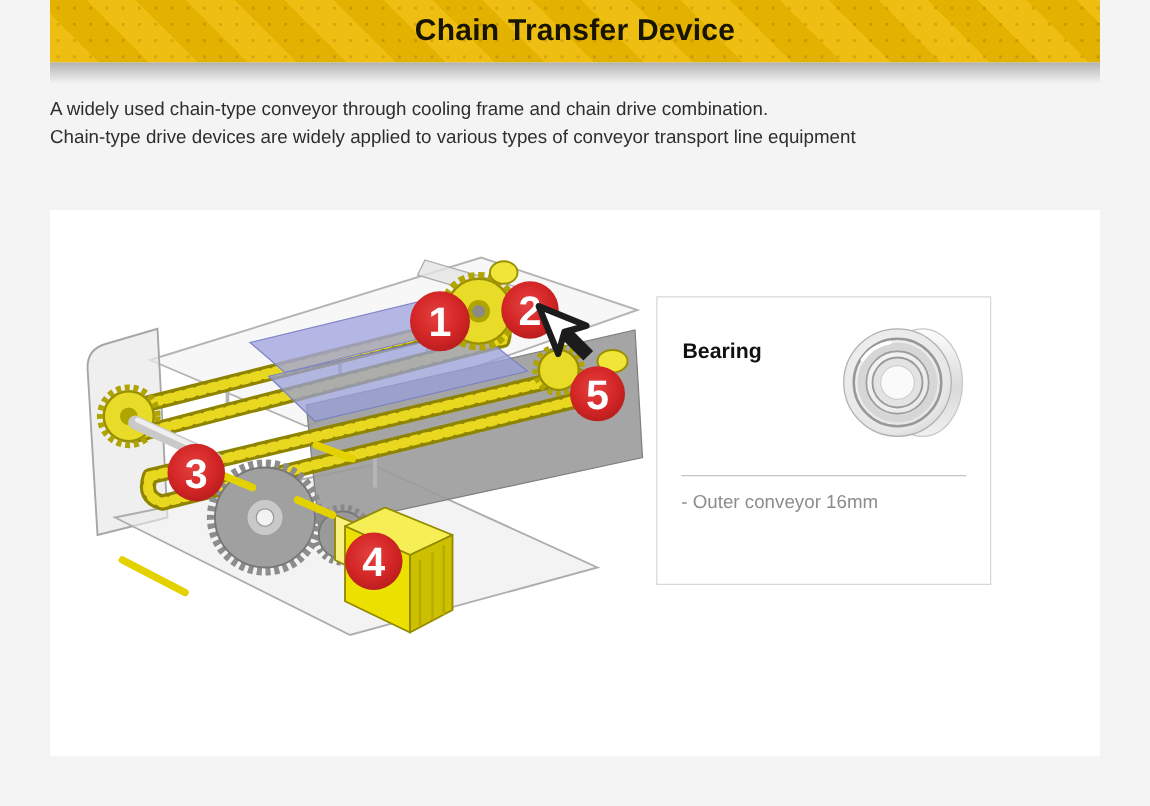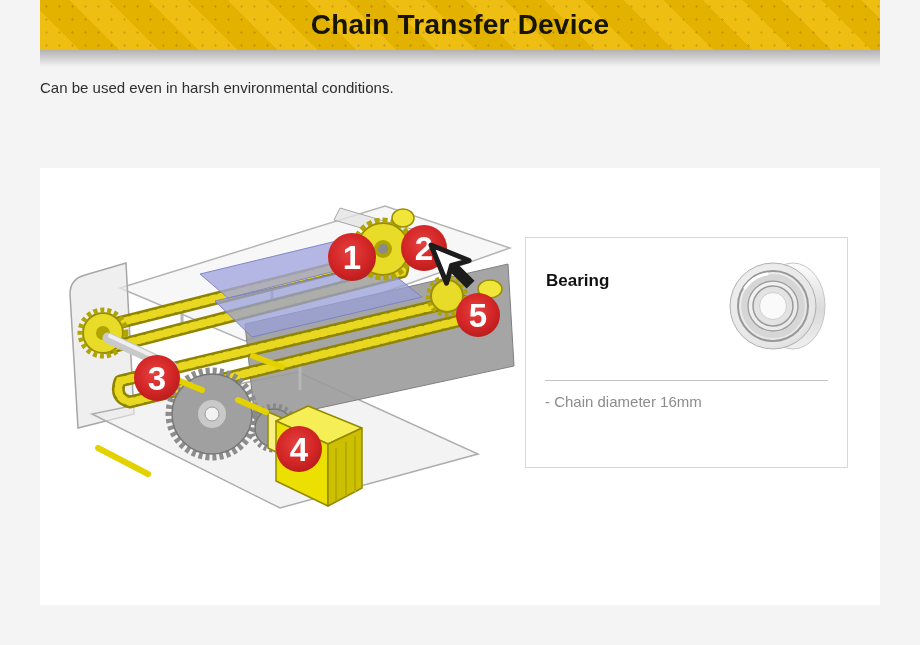--- a/index.html
+++ b/index.html
@@ -11,39 +11,39 @@
   .header-band{
     position:absolute;left:40px;top:0;width:840px;height:50px;
     background-color:#edba00;
     background-image:
       repeating-linear-gradient(45deg, rgba(255,255,255,0.07) 0 28px, rgba(0,0,0,0.045) 28px 56px),
       radial-gradient(circle, rgba(140,100,0,0.30) 1.1px, rgba(0,0,0,0) 1.4px);
     background-size:auto, 13px 13px;
     display:flex;align-items:center;justify-content:center;
   }
   .header-title{
-    font-size:28px;font-weight:bold;color:#171400;letter-spacing:0.2px;
+    font-size:24px;font-weight:bold;color:#171400;letter-spacing:0.2px;
   }
   .header-shadow{
     position:absolute;left:40px;top:50px;width:840px;height:17px;
     background:linear-gradient(to bottom,#b2b2b2,rgba(244,244,245,0));
   }
   .intro{
     position:absolute;left:40px;top:77px;width:760px;
     font-size:15px;color:#2e2e2e;line-height:22px;
   }
   .content-panel{
     position:absolute;left:40px;top:168px;width:840px;height:437px;
     background:#ffffff;
   }
   .machine-wrap{
     position:absolute;left:0px;top:8px;width:480px;height:350px;
   }
   .product-card{
-    position:absolute;left:485px;top:69px;width:323px;height:231px;
+    position:absolute;left:485px;top:69px;width:268px;height:231px;
     background:#ffffff;border:1px solid #d8d8d8;box-sizing:border-box;
   }
   .card-name{
     position:absolute;left:20px;top:33px;
     font-size:17px;font-weight:bold;color:#111111;
   }
   .card-price-row{
     position:absolute;left:19px;top:57px;white-space:nowrap;
   }
   .card-price{
@@ -66,21 +66,22 @@
 </style>
 </head>
 <body>
 
 <div class="header-band">
   <span class="header-title">Chain Transfer Device</span>
 </div>
 <div class="header-shadow"></div>
 
 <div class="intro">
-  <div>Can be used even in harsh environmental conditions.</div>
+  <div>A widely used chain-type conveyor through cooling frame and chain drive combination.</div>
+  <div>Chain-type drive devices are widely applied to various types of conveyor transport line equipment</div>
 </div>
 
 <div class="content-panel">
 
   <div class="machine-wrap">
     <svg viewBox="0 0 480 350" width="480" height="350">
       <defs>
         <radialGradient id="badgeRed" cx="45%" cy="40%" r="65%">
           <stop offset="0%" stop-color="#e44141"></stop>
           <stop offset="60%" stop-color="#d42626"></stop>
@@ -228,17 +229,17 @@
         <circle cx="46" cy="48" r="25" fill="none" stroke="#9e9e9e" stroke-width="1.5"></circle>
         <circle cx="46" cy="48" r="20" fill="#e3e3e3" stroke="#9a9a9a" stroke-width="1.5"></circle>
         <circle cx="46" cy="48" r="13.5" fill="#fafafa" stroke="#cfcfcf" stroke-width="1"></circle>
         <path d="M18,30 A33,33 0 0 1 40,16" fill="none" stroke="#ffffff" stroke-width="3" stroke-linecap="round"></path>
       </svg>
     </div>
 
     <div class="card-divider"></div>
 
     <div class="card-specs">
-      <div>- Chain diameter 16mm</div>
+      <div>- Outer conveyor 16mm</div>
     </div>
   </div>
 
 </div>
 
 </body></html>

